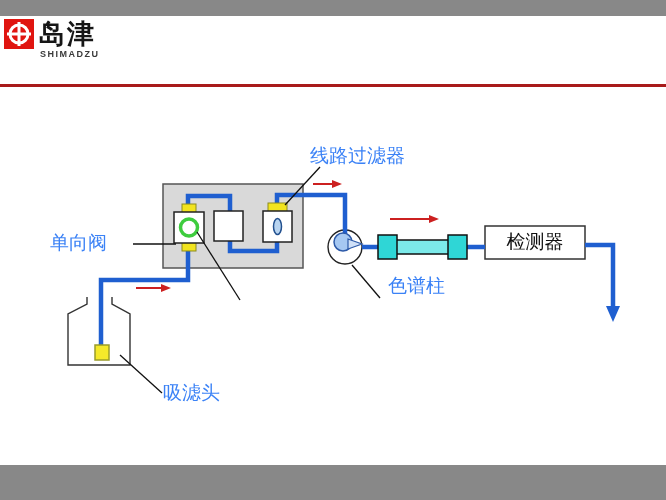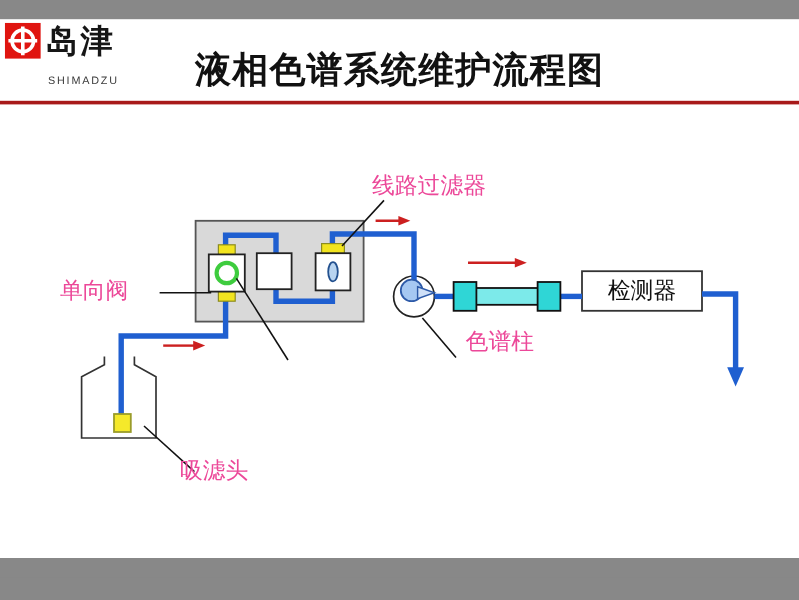--- a/index.html
+++ b/index.html
@@ -4,28 +4,28 @@
 <style>
   html,body{margin:0;padding:0;background:#888;}
   #slide{
     position:relative;width:666px;height:449px;background:#ffffff;
     font-family:"Liberation Serif",serif;overflow:hidden;margin:16px auto;
   }
   
   #logo-mark{position:absolute;left:4px;top:3px;width:30px;height:30px;}
   #brand-cn{position:absolute;left:38px;top:0px;font-size:27px;font-weight:bold;color:#161616;
     font-family:"Liberation Sans",sans-serif;letter-spacing:2px;}
-  #brand-en{position:absolute;left:40px;top:46px;font-size:9px;font-weight:normal;color:#3a3a3a;
+  #brand-en{position:absolute;left:40px;top:33px;font-size:9px;font-weight:bold;color:#3a3a3a;
     font-family:"Liberation Sans",sans-serif;letter-spacing:1.5px;}
   #page-title{position:absolute;left:0;top:22px;width:100%;text-align:center;
     font-size:30px;font-weight:bold;color:#111;letter-spacing:1px;}
   #title-rule{position:absolute;left:0;top:68px;width:666px;height:3px;background:#a81a1a;}
   
   #diagram-svg{position:absolute;left:0;top:0;width:666px;height:500px;}
-  .dlabel{position:absolute;font-size:19px;color:#ec4899;white-space:nowrap;line-height:1.1;}
+  .dlabel{position:absolute;font-size:19px;color:#3b82f6;white-space:nowrap;line-height:1.1;}
   #detector-label{position:absolute;left:485px;top:213px;width:100px;text-align:center;
     font-size:19px;color:#111;font-family:Liberation Serif, serif;}
   
   #footer-bar{position:absolute;left:0;top:471px;width:666px;height:29px;
     background:linear-gradient(to bottom,#b2503a 0%,#c12c1b 18%,#dd1508 45%,#d61107 82%,#8c1414 86%,#8c1414 100%);}
   #footer-company{position:absolute;left:0;top:478px;width:100%;text-align:center;color:#ffffff;
     font-family:"Liberation Sans",sans-serif;font-size:12.5px;font-weight:bold;}
   #page-number{position:absolute;left:7px;top:477px;color:#ffffff;
     font-family:"Liberation Serif",serif;font-size:12px;font-weight:bold;}
 </style>
@@ -35,21 +35,20 @@
 <div id="slide">
 
   <svg id="logo-mark" viewBox="0 0 30 30" xmlns="http://www.w3.org/2000/svg">
     <rect x="0" y="0" width="30" height="30" fill="#e01510"></rect>
     <circle cx="15" cy="15" r="9" fill="none" stroke="#ffffff" stroke-width="3"></circle>
     <line x1="3" y1="15" x2="27" y2="15" stroke="#ffffff" stroke-width="3"></line>
     <line x1="15" y1="3" x2="15" y2="27" stroke="#ffffff" stroke-width="3"></line>
   </svg>
   <div id="brand-cn">岛津</div>
   <div id="brand-en">SHIMADZU</div>
-  <div id="page-title">液相色谱系统维护流程图</div>
   <div id="title-rule"></div>
 
   <svg id="diagram-svg" viewBox="0 0 666 500" xmlns="http://www.w3.org/2000/svg">
 
     <rect x="163" y="168" width="140" height="84" fill="#d9d9d9" stroke="#555" stroke-width="1.5"></rect>
 
     <circle cx="345" cy="231" r="17" fill="#ffffff" stroke="#222" stroke-width="1.4"></circle>
 
     <rect x="485" y="210" width="100" height="33" fill="#ffffff" stroke="#333" stroke-width="1.5"></rect>
 
@@ -98,18 +97,18 @@
     <line x1="285" y1="189" x2="320" y2="151" stroke="#111" stroke-width="1.3"></line>
     <line x1="197" y1="216" x2="240" y2="284" stroke="#111" stroke-width="1.3"></line>
     <line x1="352" y1="249" x2="380" y2="282" stroke="#111" stroke-width="1.3"></line>
     <line x1="120" y1="339" x2="162" y2="377" stroke="#111" stroke-width="1.3"></line>
   </svg>
 
   <div class="dlabel" style="left:310px;top:130px;">线路过滤器</div>
   <div class="dlabel" style="left:50px;top:217px;">单向阀</div>
   <div class="dlabel" style="left:388px;top:260px;">色谱柱</div>
   <div id="detector-label">检测器</div>
-  <div class="dlabel" style="left:150px;top:367px;text-align:right;">吸滤头</div>
+  <div class="dlabel" style="left:163px;top:367px;text-align:right;">吸滤头</div>
 
   <div id="footer-bar"></div>
   <div id="page-number">5</div>
 
 </div>
 
 </body></html>

